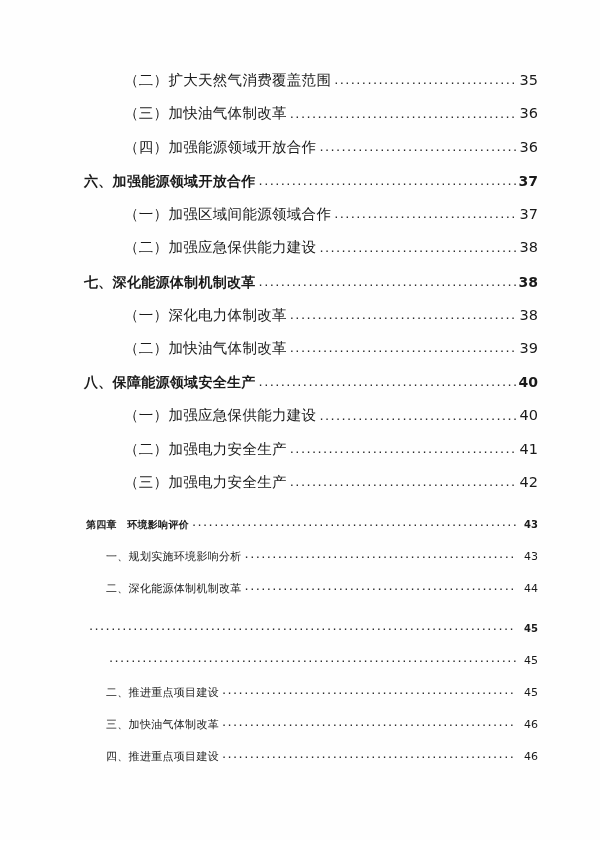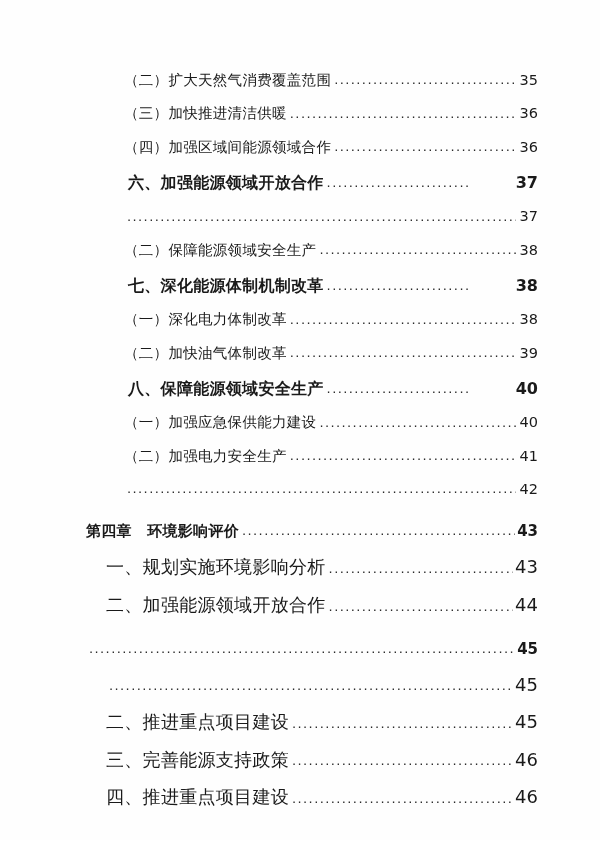--- a/index.html
+++ b/index.html
@@ -64,43 +64,42 @@
   }
 
   
   .lvl-chapter {
     margin: 0 0 0 0;
     padding-top: 18px;
   }
   .lvl-chapter .title,
   .lvl-chapter .page-num {
     font-weight: bold;
-    font-size: 15px;
+    font-size: 10px;
   }
   .lvl-chapter { padding-left: 24px; }
 
   .lvl-section {
     padding-top: 17px;
     padding-left: 22px;
   }
   .lvl-section .title,
   .lvl-section .page-num {
     font-weight: bold;
-    font-size: 16px;
-    margin-left: 44px;
+    font-size: 14px;
   }
 
   .lvl-sub {
     padding-top: 16px;
     padding-left: 44px;
   }
   .lvl-sub .title,
   .lvl-sub .page-num {
     font-weight: normal;
-    font-size: 18px;
+    font-size: 11px;
   }
 
   .lvl-sub2 {
     padding-top: 16px;
     padding-left: 62px;
   }
   .lvl-sub2 .title,
   .lvl-sub2 .page-num {
     font-weight: normal;
     font-size: 14.5px;
@@ -113,40 +112,41 @@
 <body>
 
 <div class="page">
   <div class="toc" id="toc-root">
       <div class="toc-entry lvl-sub2">
         <span class="title">（二）扩大天然气消费覆盖范围</span>
         <span class="leader"></span>
         <span class="page-num">35</span>
       </div>
       <div class="toc-entry lvl-sub2">
-        <span class="title">（三）加快推进清洁供暖</span>
+        <span class="title">（三）加快油气体制改革</span>
         <span class="leader"></span>
         <span class="page-num">36</span>
       </div>
       <div class="toc-entry lvl-sub2">
-        <span class="title">（四）加强区域间能源领域合作</span>
+        <span class="title">（四）加强能源领域开放合作</span>
         <span class="leader"></span>
         <span class="page-num">36</span>
       </div>
       <div class="toc-entry lvl-section">
         <span class="title">六、加强能源领域开放合作</span>
         <span class="leader"></span>
         <span class="page-num">37</span>
       </div>
       <div class="toc-entry lvl-sub2">
+        <span class="title">（一）加强区域间能源领域合作</span>
         <span class="leader"></span>
         <span class="page-num">37</span>
       </div>
       <div class="toc-entry lvl-sub2">
-        <span class="title">（二）保障能源领域安全生产</span>
+        <span class="title">（二）加强应急保供能力建设</span>
         <span class="leader"></span>
         <span class="page-num">38</span>
       </div>
       <div class="toc-entry lvl-section">
         <span class="title">七、深化能源体制机制改革</span>
         <span class="leader"></span>
         <span class="page-num">38</span>
       </div>
       <div class="toc-entry lvl-sub2">
         <span class="title">（一）深化电力体制改革</span>
@@ -167,53 +167,54 @@
         <span class="title">（一）加强应急保供能力建设</span>
         <span class="leader"></span>
         <span class="page-num">40</span>
       </div>
       <div class="toc-entry lvl-sub2">
         <span class="title">（二）加强电力安全生产</span>
         <span class="leader"></span>
         <span class="page-num">41</span>
       </div>
       <div class="toc-entry lvl-sub2">
+        <span class="title">（三）加强电力安全生产</span>
         <span class="leader"></span>
         <span class="page-num">42</span>
       </div>
       <div class="toc-entry lvl-chapter gap-top">
         <span class="title">第四章　环境影响评价</span>
         <span class="leader"></span>
         <span class="page-num">43</span>
       </div>
       <div class="toc-entry lvl-sub">
         <span class="title">一、规划实施环境影响分析</span>
         <span class="leader"></span>
         <span class="page-num">43</span>
       </div>
       <div class="toc-entry lvl-sub">
-        <span class="title">二、加强能源领域开放合作</span>
+        <span class="title">二、深化能源体制机制改革</span>
         <span class="leader"></span>
         <span class="page-num">44</span>
       </div>
       <div class="toc-entry lvl-chapter gap-top">
         <span class="leader"></span>
         <span class="page-num">45</span>
       </div>
       <div class="toc-entry lvl-sub">
         <span class="leader"></span>
         <span class="page-num">45</span>
       </div>
       <div class="toc-entry lvl-sub">
         <span class="title">二、推进重点项目建设</span>
         <span class="leader"></span>
         <span class="page-num">45</span>
       </div>
       <div class="toc-entry lvl-sub">
-        <span class="title">三、完善能源支持政策</span>
+        <span class="title">三、加快油气体制改革</span>
         <span class="leader"></span>
         <span class="page-num">46</span>
       </div>
       <div class="toc-entry lvl-sub">
         <span class="title">四、推进重点项目建设</span>
         <span class="leader"></span>
         <span class="page-num">46</span>
       </div>
     </div>
 </div>

